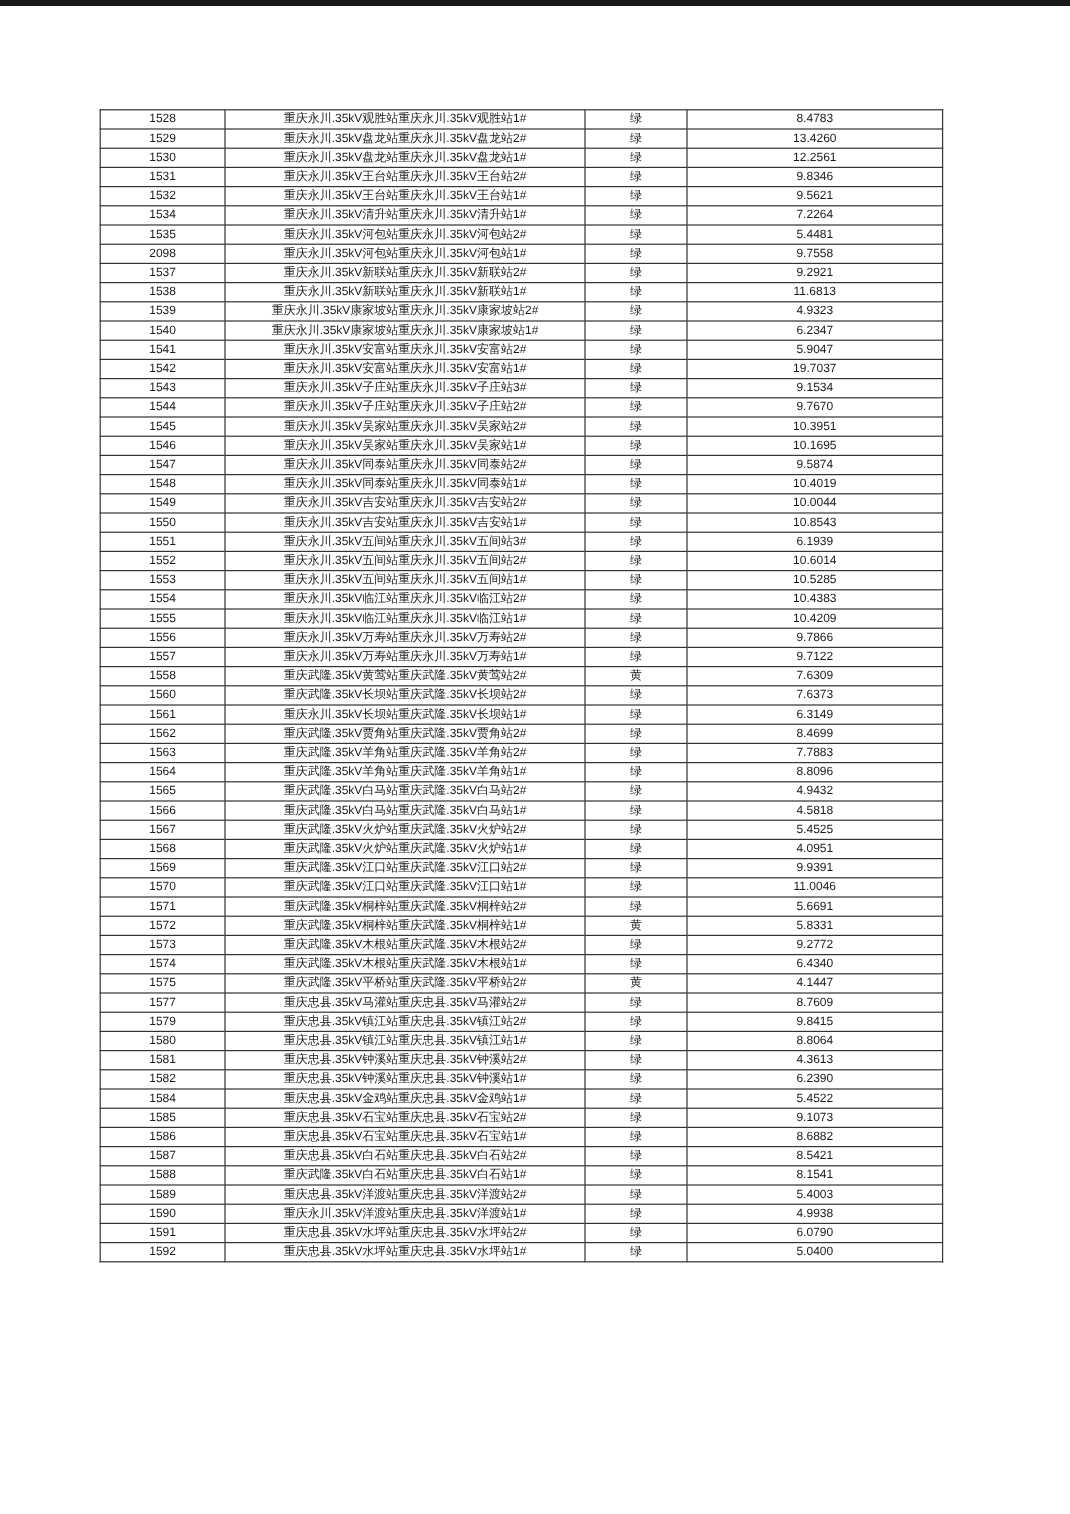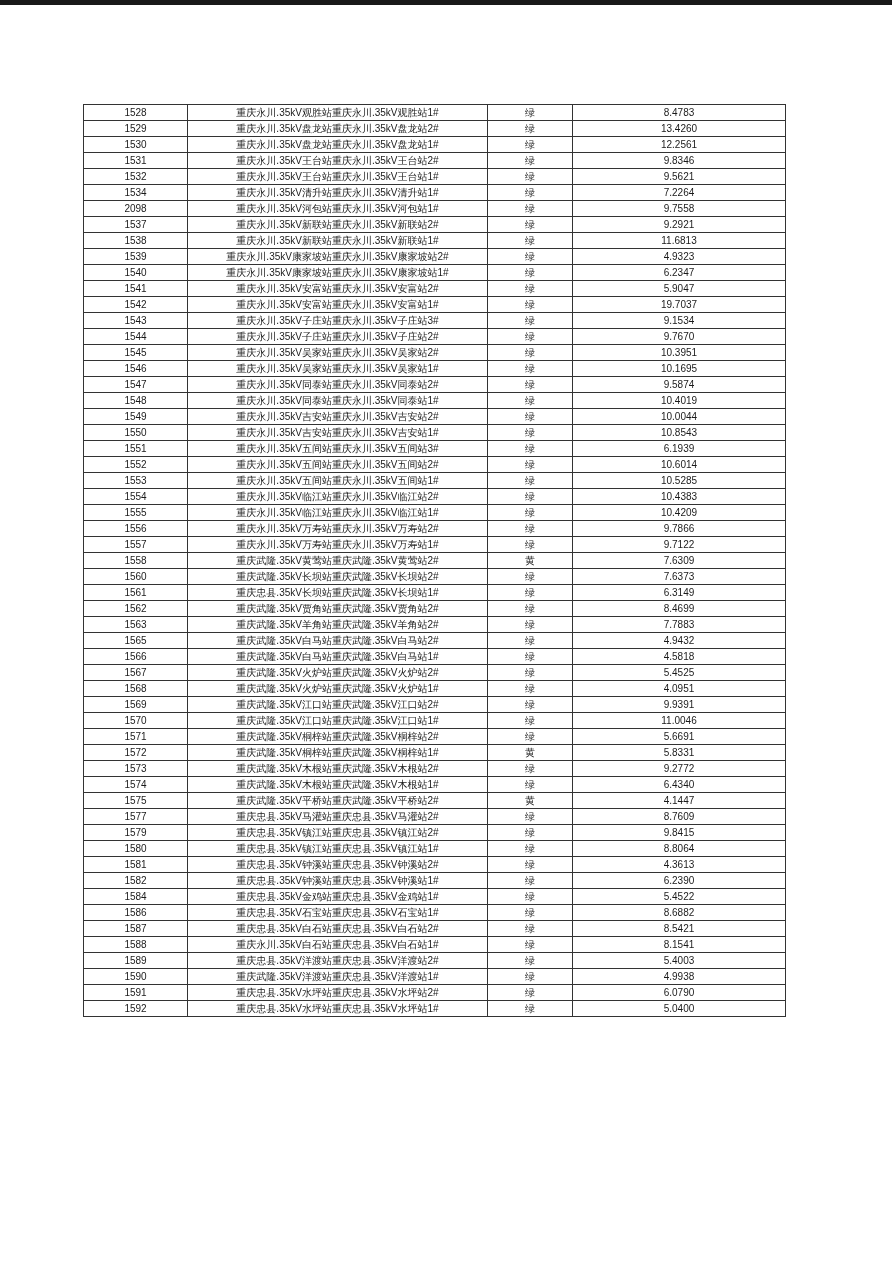--- a/index.html
+++ b/index.html
@@ -4,21 +4,21 @@
 <style>
   html,body{margin:0;padding:0;}
   body{
     width:892px;height:1262px;position:relative;background:#ffffff;overflow:hidden;
     font-family:"Liberation Sans","DejaVu Sans",sans-serif;color:#1a1a1a;
   }
   .top-strip{
     position:absolute;top:0;left:0;width:892px;height:5px;background:#191919;
   }
   table.sheet{
-    position:absolute;left:83px;top:104px;width:702px;
+    position:absolute;left:83px;top:91px;width:702px;
     border-collapse:collapse;table-layout:fixed;
     border:1.5px solid #222;
   }
   table.sheet td{
     border:1px solid #333;
     height:15px;
     padding:0 2px;
     text-align:center;
     vertical-align:middle;
     font-size:10px;
@@ -74,20 +74,26 @@
         <td class="c-status">绿</td>
         <td class="c-value">9.5621</td>
       </tr>
       <tr>
         <td class="c-no">1534</td>
         <td class="c-name">重庆永川.35kV清升站重庆永川.35kV清升站1#</td>
         <td class="c-status">绿</td>
         <td class="c-value">7.2264</td>
       </tr>
       <tr>
+        <td class="c-no">1535</td>
+        <td class="c-name">重庆永川.35kV河包站重庆永川.35kV河包站2#</td>
+        <td class="c-status">绿</td>
+        <td class="c-value">5.4481</td>
+      </tr>
+      <tr>
         <td class="c-no">2098</td>
         <td class="c-name">重庆永川.35kV河包站重庆永川.35kV河包站1#</td>
         <td class="c-status">绿</td>
         <td class="c-value">9.7558</td>
       </tr>
       <tr>
         <td class="c-no">1537</td>
         <td class="c-name">重庆永川.35kV新联站重庆永川.35kV新联站2#</td>
         <td class="c-status">绿</td>
         <td class="c-value">9.2921</td>
@@ -219,35 +225,41 @@
         <td class="c-value">7.6309</td>
       </tr>
       <tr>
         <td class="c-no">1560</td>
         <td class="c-name">重庆武隆.35kV长坝站重庆武隆.35kV长坝站2#</td>
         <td class="c-status">绿</td>
         <td class="c-value">7.6373</td>
       </tr>
       <tr>
         <td class="c-no">1561</td>
-        <td class="c-name">重庆忠县.35kV长坝站重庆武隆.35kV长坝站1#</td>
+        <td class="c-name">重庆永川.35kV长坝站重庆武隆.35kV长坝站1#</td>
         <td class="c-status">绿</td>
         <td class="c-value">6.3149</td>
       </tr>
       <tr>
         <td class="c-no">1562</td>
         <td class="c-name">重庆武隆.35kV贾角站重庆武隆.35kV贾角站2#</td>
         <td class="c-status">绿</td>
         <td class="c-value">8.4699</td>
       </tr>
       <tr>
         <td class="c-no">1563</td>
         <td class="c-name">重庆武隆.35kV羊角站重庆武隆.35kV羊角站2#</td>
         <td class="c-status">绿</td>
         <td class="c-value">7.7883</td>
+      </tr>
+      <tr>
+        <td class="c-no">1564</td>
+        <td class="c-name">重庆武隆.35kV羊角站重庆武隆.35kV羊角站1#</td>
+        <td class="c-status">绿</td>
+        <td class="c-value">8.8096</td>
       </tr>
       <tr>
         <td class="c-no">1565</td>
         <td class="c-name">重庆武隆.35kV白马站重庆武隆.35kV白马站2#</td>
         <td class="c-status">绿</td>
         <td class="c-value">4.9432</td>
       </tr>
       <tr>
         <td class="c-no">1566</td>
         <td class="c-name">重庆武隆.35kV白马站重庆武隆.35kV白马站1#</td>
@@ -338,46 +350,52 @@
         <td class="c-status">绿</td>
         <td class="c-value">6.2390</td>
       </tr>
       <tr>
         <td class="c-no">1584</td>
         <td class="c-name">重庆忠县.35kV金鸡站重庆忠县.35kV金鸡站1#</td>
         <td class="c-status">绿</td>
         <td class="c-value">5.4522</td>
       </tr>
       <tr>
+        <td class="c-no">1585</td>
+        <td class="c-name">重庆忠县.35kV石宝站重庆忠县.35kV石宝站2#</td>
+        <td class="c-status">绿</td>
+        <td class="c-value">9.1073</td>
+      </tr>
+      <tr>
         <td class="c-no">1586</td>
         <td class="c-name">重庆忠县.35kV石宝站重庆忠县.35kV石宝站1#</td>
         <td class="c-status">绿</td>
         <td class="c-value">8.6882</td>
       </tr>
       <tr>
         <td class="c-no">1587</td>
         <td class="c-name">重庆忠县.35kV白石站重庆忠县.35kV白石站2#</td>
         <td class="c-status">绿</td>
         <td class="c-value">8.5421</td>
       </tr>
       <tr>
         <td class="c-no">1588</td>
-        <td class="c-name">重庆永川.35kV白石站重庆忠县.35kV白石站1#</td>
+        <td class="c-name">重庆武隆.35kV白石站重庆忠县.35kV白石站1#</td>
         <td class="c-status">绿</td>
         <td class="c-value">8.1541</td>
       </tr>
       <tr>
         <td class="c-no">1589</td>
         <td class="c-name">重庆忠县.35kV洋渡站重庆忠县.35kV洋渡站2#</td>
         <td class="c-status">绿</td>
         <td class="c-value">5.4003</td>
       </tr>
       <tr>
         <td class="c-no">1590</td>
-        <td class="c-name">重庆武隆.35kV洋渡站重庆忠县.35kV洋渡站1#</td>
+        <td class="c-name">重庆永川.35kV洋渡站重庆忠县.35kV洋渡站1#</td>
         <td class="c-status">绿</td>
         <td class="c-value">4.9938</td>
       </tr>
       <tr>
         <td class="c-no">1591</td>
         <td class="c-name">重庆忠县.35kV水坪站重庆忠县.35kV水坪站2#</td>
         <td class="c-status">绿</td>
         <td class="c-value">6.0790</td>
       </tr>
       <tr>

